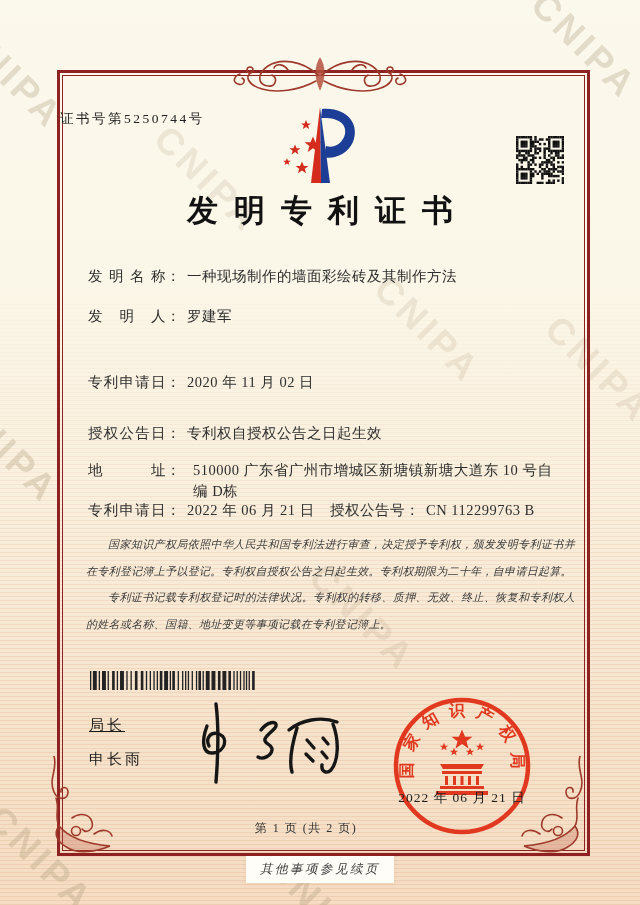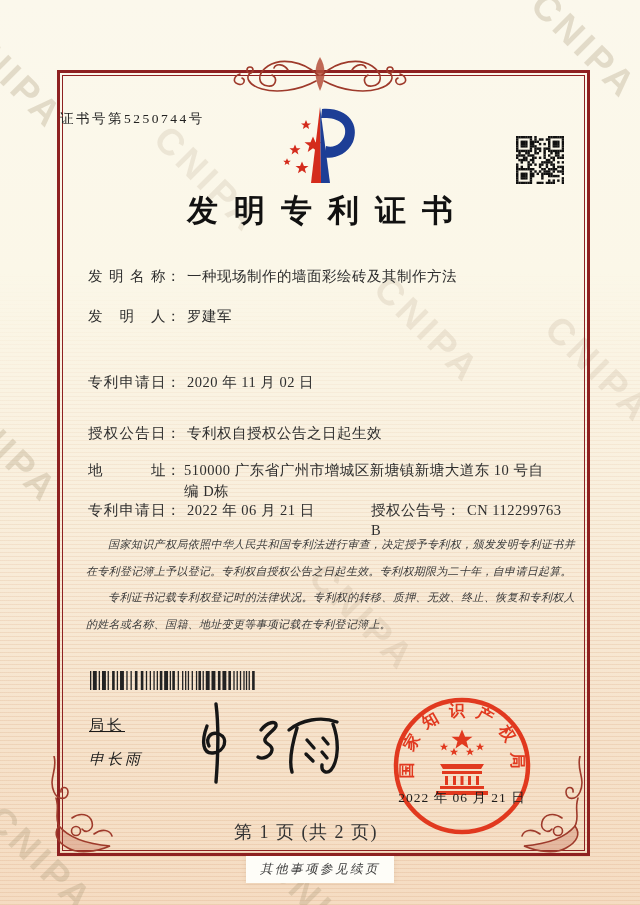--- a/index.html
+++ b/index.html
@@ -33,35 +33,35 @@
   .logo{position:absolute;left:268px;top:99px;width:102px;height:90px;}
   .qr{position:absolute;left:516px;top:136px;width:48px;height:48px;}
   .title{
     position:absolute;left:60px;top:190px;width:520px;text-align:center;
     font-size:31px;font-weight:bold;color:#111;letter-spacing:16px;text-indent:16px;
   }
   .frow{position:absolute;left:88px;width:486px;font-size:14.5px;color:#2e2e2e;letter-spacing:.5px;line-height:20px;}
   .flabel{display:inline-block;width:78px;text-align:justify;text-align-last:justify;vertical-align:top;}
   .fcolon{vertical-align:top;}
   .fvalue{margin-left:6px;vertical-align:top;}
-  .fvalue-block{display:inline-block;width:372px;margin-left:3px;line-height:21px;vertical-align:top;}
-  .grant2{position:absolute;left:242px;top:0;margin-left:41px;}
+  .fvalue-block{display:inline-block;width:372px;margin-left:12px;line-height:21px;vertical-align:top;}
+  .grant2{position:absolute;left:242px;top:0;}
   .grant2 .fvalue{margin-left:6px;}
   .body-text{
     position:absolute;left:86px;top:531px;width:489px;
     font-size:11px;line-height:26.5px;font-style:italic;color:#3a3a3a;letter-spacing:.3px;text-align:justify;
   }
   .body-text p{margin:0;text-indent:2em;}
   .barcode{position:absolute;left:90px;top:671px;width:165px;height:19px;}
   .director-title{position:absolute;left:89px;top:716px;font-family:"Liberation Sans","DejaVu Sans",sans-serif;font-size:15px;color:#1b1b1b;letter-spacing:3px;text-decoration:underline;}
-  .director-name{position:absolute;left:89px;top:750px;font-family:"Liberation Sans","DejaVu Sans",sans-serif;font-size:15px;color:#1b1b1b;letter-spacing:3px;font-style:italic;}
+  .director-name{position:absolute;left:89px;top:750px;font-family:"Liberation Sans","DejaVu Sans",sans-serif;font-size:15px;color:#1b1b1b;letter-spacing:3px;}
   .signature{position:absolute;left:184px;top:692px;width:162px;height:100px;}
   .seal{position:absolute;left:386px;top:690px;width:152px;height:152px;mix-blend-mode:multiply;opacity:.96;}
   .seal text{font-family:"Liberation Serif","DejaVu Serif",serif;}
-  .page-num{position:absolute;left:181px;top:820px;width:250px;text-align:center;font-size:18px;color:#333;letter-spacing:1.5px;}
+  .page-num{position:absolute;left:181px;top:820px;width:250px;text-align:center;font-size:12px;color:#333;letter-spacing:1.5px;}
   .footer-note{
     position:absolute;top:856px;left:50%;transform:translateX(-50%);
     background:#fefdf8;padding:5px 14px;font-size:12.5px;font-style:italic;color:#3d3d3d;
     letter-spacing:2.5px;box-shadow:0 0 5px rgba(120,80,40,.10);z-index:5;white-space:nowrap;
   }
 </style>
 </head>
 <body>
 
 <div class="page">

